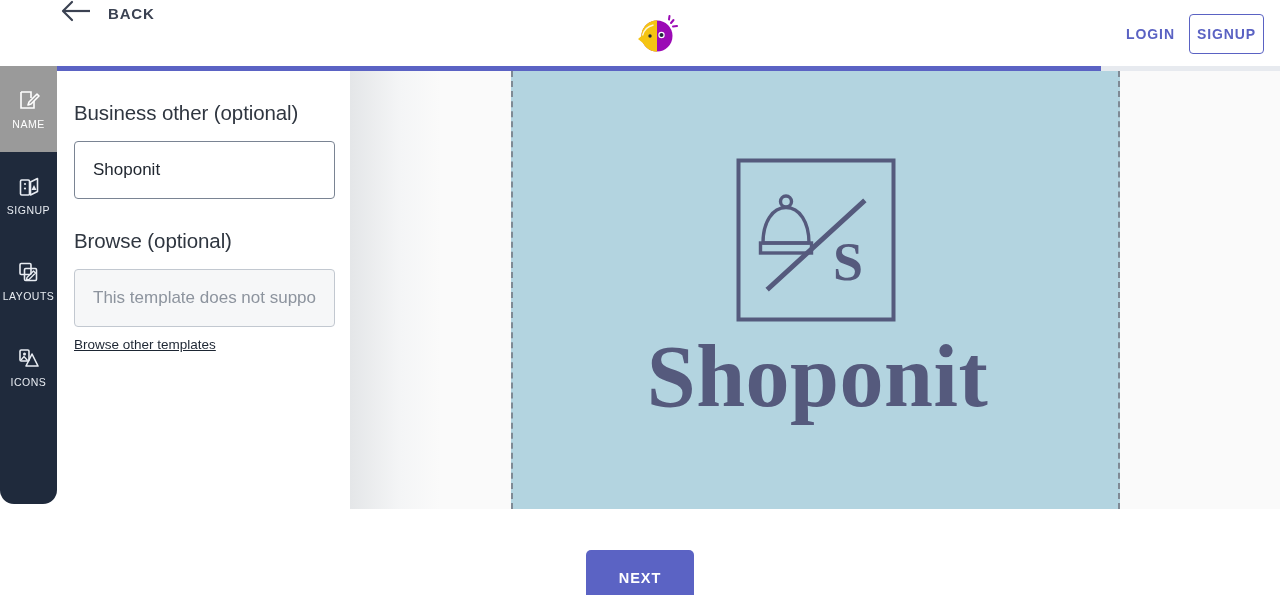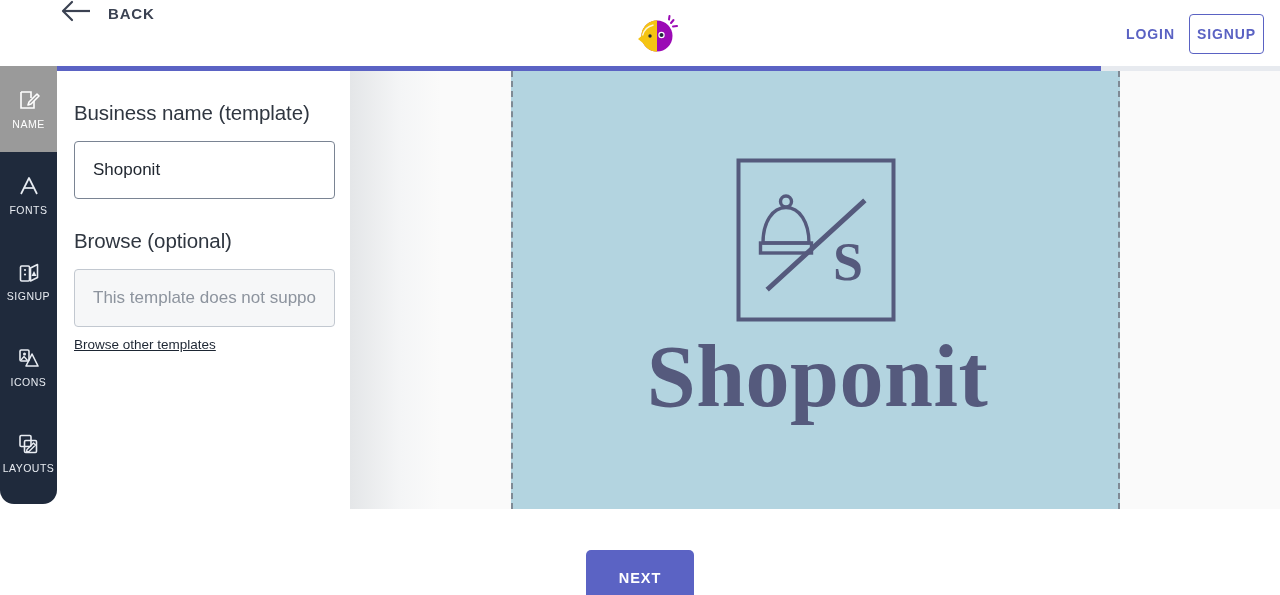--- a/index.html
+++ b/index.html
@@ -270,70 +270,61 @@
   <div class="side-item active">
     <span class="side-icon">
       <svg width="22" height="22" viewBox="0 0 22 22">
         <path d="M3 3 H13 V9 M3 3 V19 H16 V12" fill="none" stroke="#ffffff" stroke-width="1.6"></path>
         <path d="M11 13 L19 5 L21 7 L13 15 L10 16 Z" fill="none" stroke="#ffffff" stroke-width="1.6" stroke-linejoin="round"></path>
       </svg>
     </span>
     <span class="side-label">NAME</span>
   </div>
 
-  <div class="side-item">
-    <span class="side-icon">
-      <svg width="22" height="22" viewBox="0 0 22 22">
-        <path d="M3 19 L11 3 L19 19" fill="none" stroke="#e8ecf2" stroke-width="1.7" stroke-linejoin="round"></path>
-        <line x1="6.3" y1="13" x2="15.7" y2="13" stroke="#e8ecf2" stroke-width="1.7"></line>
-      </svg>
-    </span>
-    <span class="side-label">FONTS</span>
-  </div>
 
   <div class="side-item">
     <span class="side-icon">
       <svg width="22" height="22" viewBox="0 0 22 22">
         <rect x="2.5" y="5" width="9" height="15" rx="1.2" fill="none" stroke="#e8ecf2" stroke-width="1.6"></rect>
         <circle cx="7" cy="9" r="1.1" fill="#e8ecf2"></circle>
         <circle cx="7" cy="13.5" r="1.1" fill="#e8ecf2"></circle>
         <path d="M12.5 20 L12.5 7 L19.5 3.5 L19.5 16.5 Z" fill="none" stroke="#e8ecf2" stroke-width="1.6" stroke-linejoin="round"></path>
         <path d="M13.5 15 L16 10 L18.5 15 Z" fill="#e8ecf2"></path>
       </svg>
     </span>
     <span class="side-label">SIGNUP</span>
   </div>
 
   <div class="side-item">
     <span class="side-icon">
       <svg width="22" height="22" viewBox="0 0 22 22">
+        <rect x="2" y="2.5" width="11" height="11" rx="1.2" fill="none" stroke="#e8ecf2" stroke-width="1.6"></rect>
+        <rect x="6.5" y="7.5" width="12" height="12" rx="1.2" fill="none" stroke="#e8ecf2" stroke-width="1.6"></rect>
+        <path d="M9 16.5 L15.5 10 L17.5 12 L11 18.5 L8.5 19 Z" fill="none" stroke="#e8ecf2" stroke-width="1.4" stroke-linejoin="round"></path>
+      </svg>
+    </span>
+    <span class="side-label">LAYOUTS</span>
+  </div>
+
+  <div class="side-item">
+    <span class="side-icon">
+      <svg width="22" height="22" viewBox="0 0 22 22">
         <rect x="2" y="3" width="9" height="11" rx="1.2" fill="none" stroke="#e8ecf2" stroke-width="1.6"></rect>
         <circle cx="6.5" cy="7" r="1.5" fill="#e8ecf2"></circle>
         <path d="M3 13 L6 9.5 L9.5 13.5" fill="none" stroke="#e8ecf2" stroke-width="1.4"></path>
         <path d="M14 7 L20 19 L8 19 Z" fill="none" stroke="#e8ecf2" stroke-width="1.6" stroke-linejoin="round"></path>
       </svg>
     </span>
     <span class="side-label">ICONS</span>
   </div>
-
-  <div class="side-item">
-    <span class="side-icon">
-      <svg width="22" height="22" viewBox="0 0 22 22">
-        <rect x="2" y="2.5" width="11" height="11" rx="1.2" fill="none" stroke="#e8ecf2" stroke-width="1.6"></rect>
-        <rect x="6.5" y="7.5" width="12" height="12" rx="1.2" fill="none" stroke="#e8ecf2" stroke-width="1.6"></rect>
-        <path d="M9 16.5 L15.5 10 L17.5 12 L11 18.5 L8.5 19 Z" fill="none" stroke="#e8ecf2" stroke-width="1.4" stroke-linejoin="round"></path>
-      </svg>
-    </span>
-    <span class="side-label">LAYOUTS</span>
-  </div>
 </div>
 
 <div class="form-panel">
 
-  <div class="field-label">Business name (template)</div>
+  <div class="field-label">Business other (optional)</div>
   <input class="text-input" type="text" value="Shoponit" style="">
 
   <div class="field-gap"></div>
 
   <div class="field-label">Browse (optional)</div>
   <input class="text-input disabled" type="text" disabled="" placeholder="This template does not support a slogan" style="">
 
   <div>
     <span class="browse-link">Browse other templates</span>
   </div>

